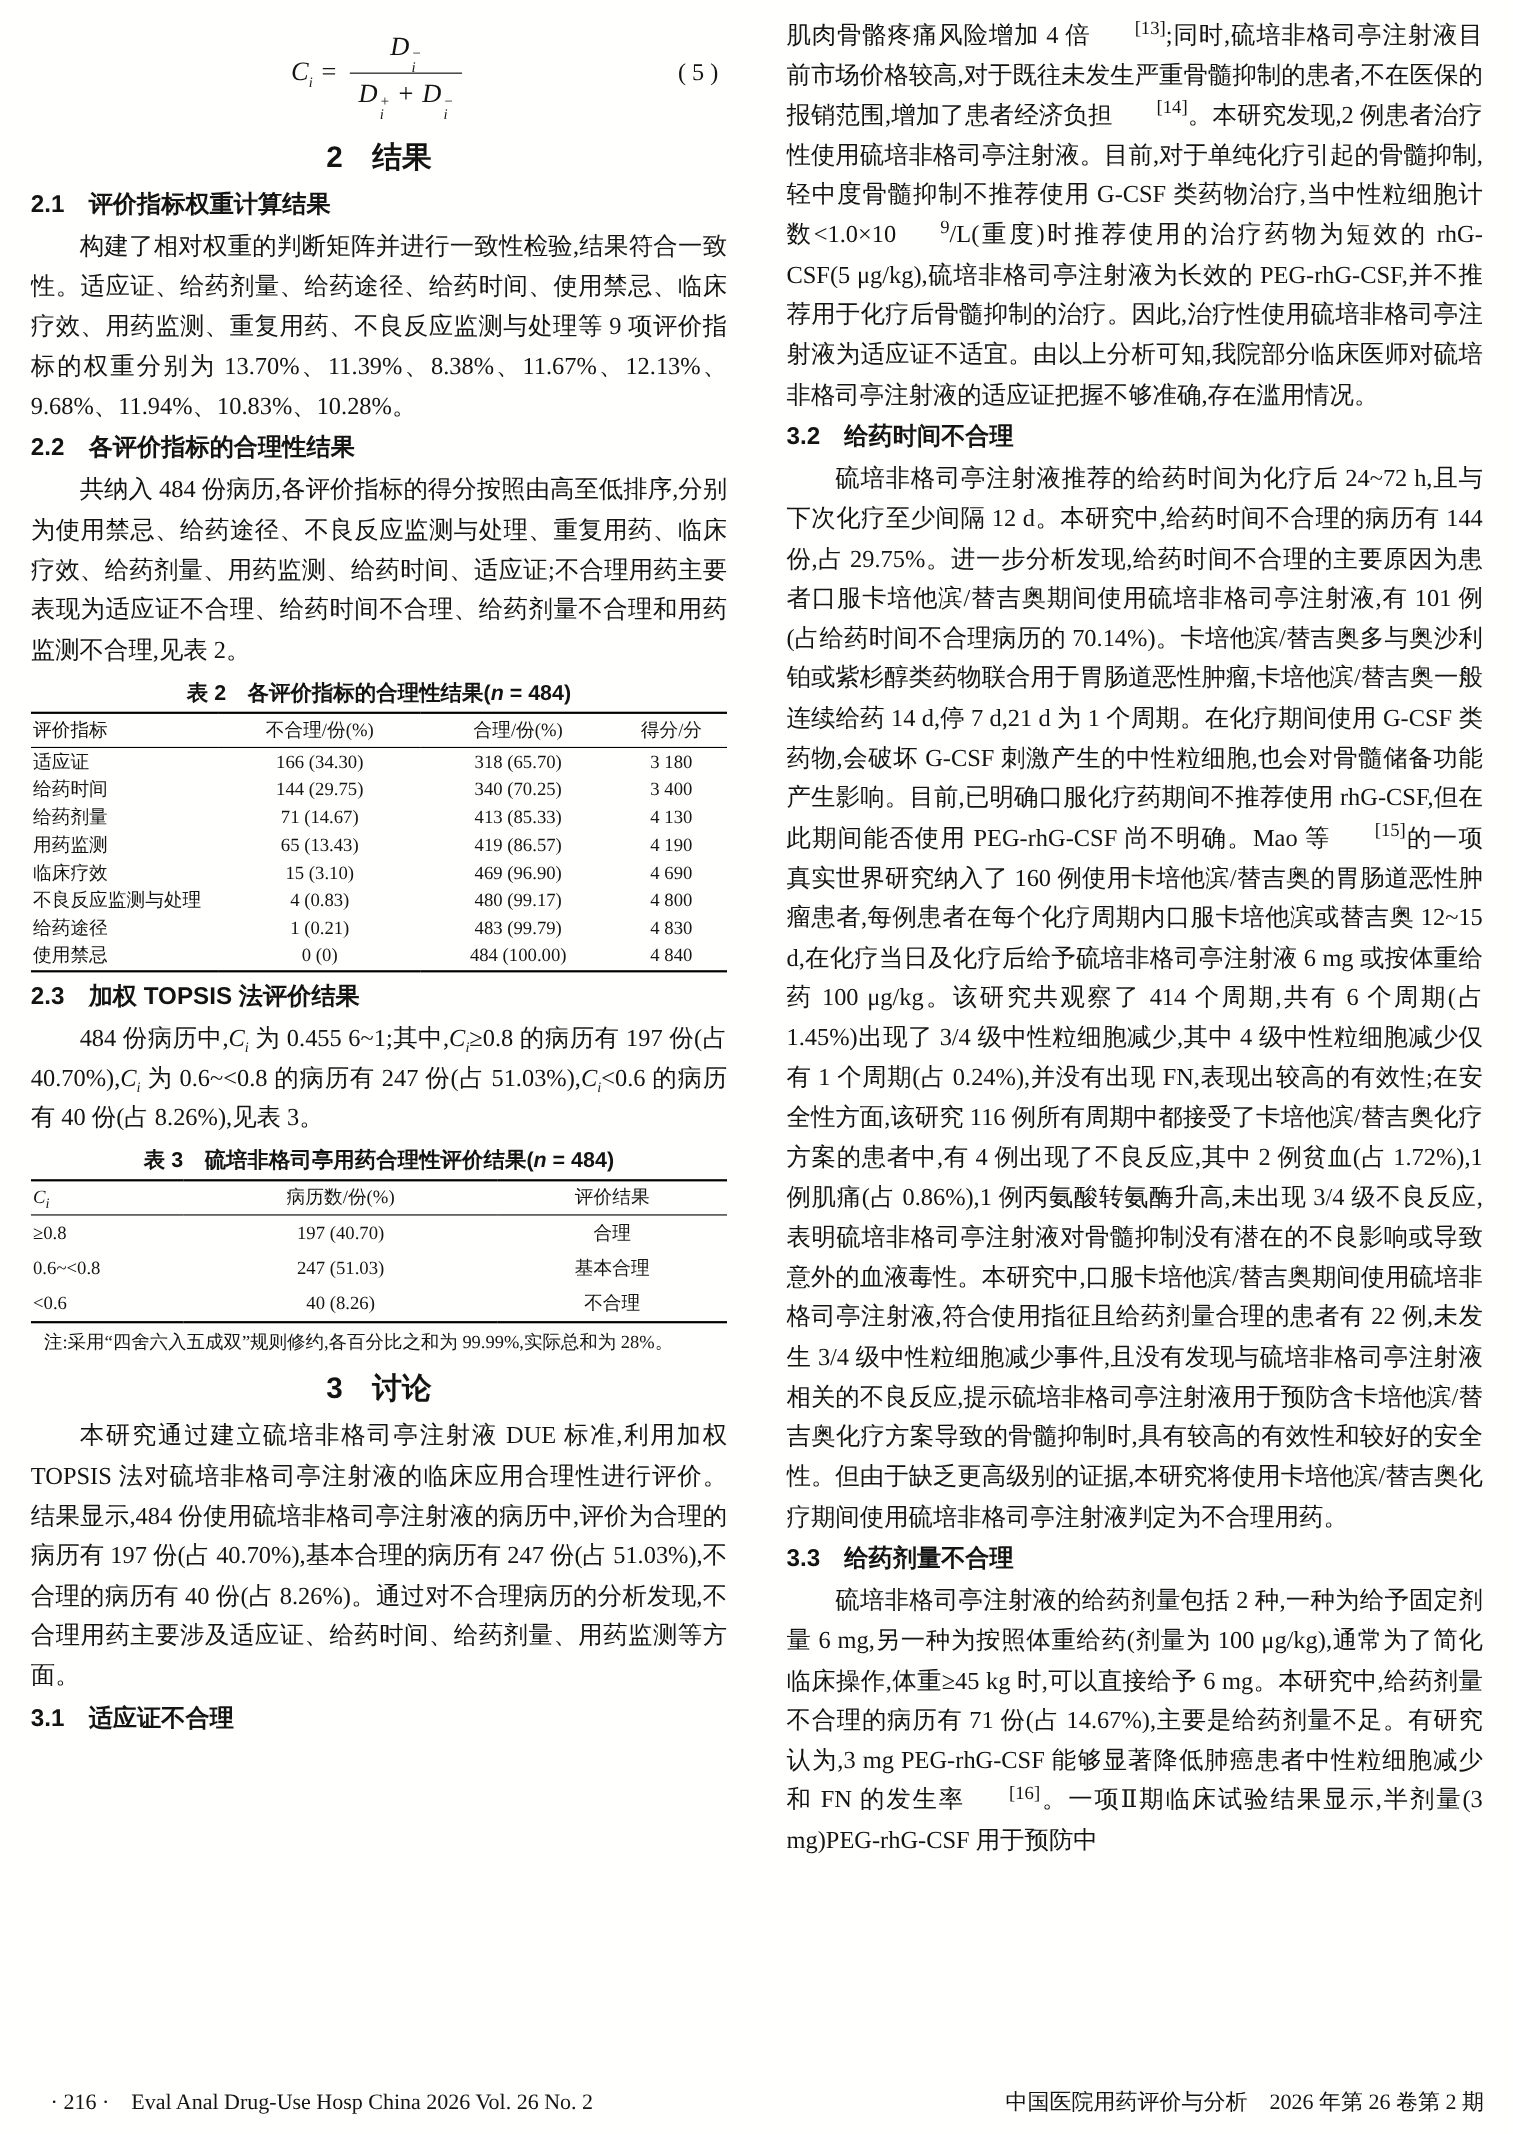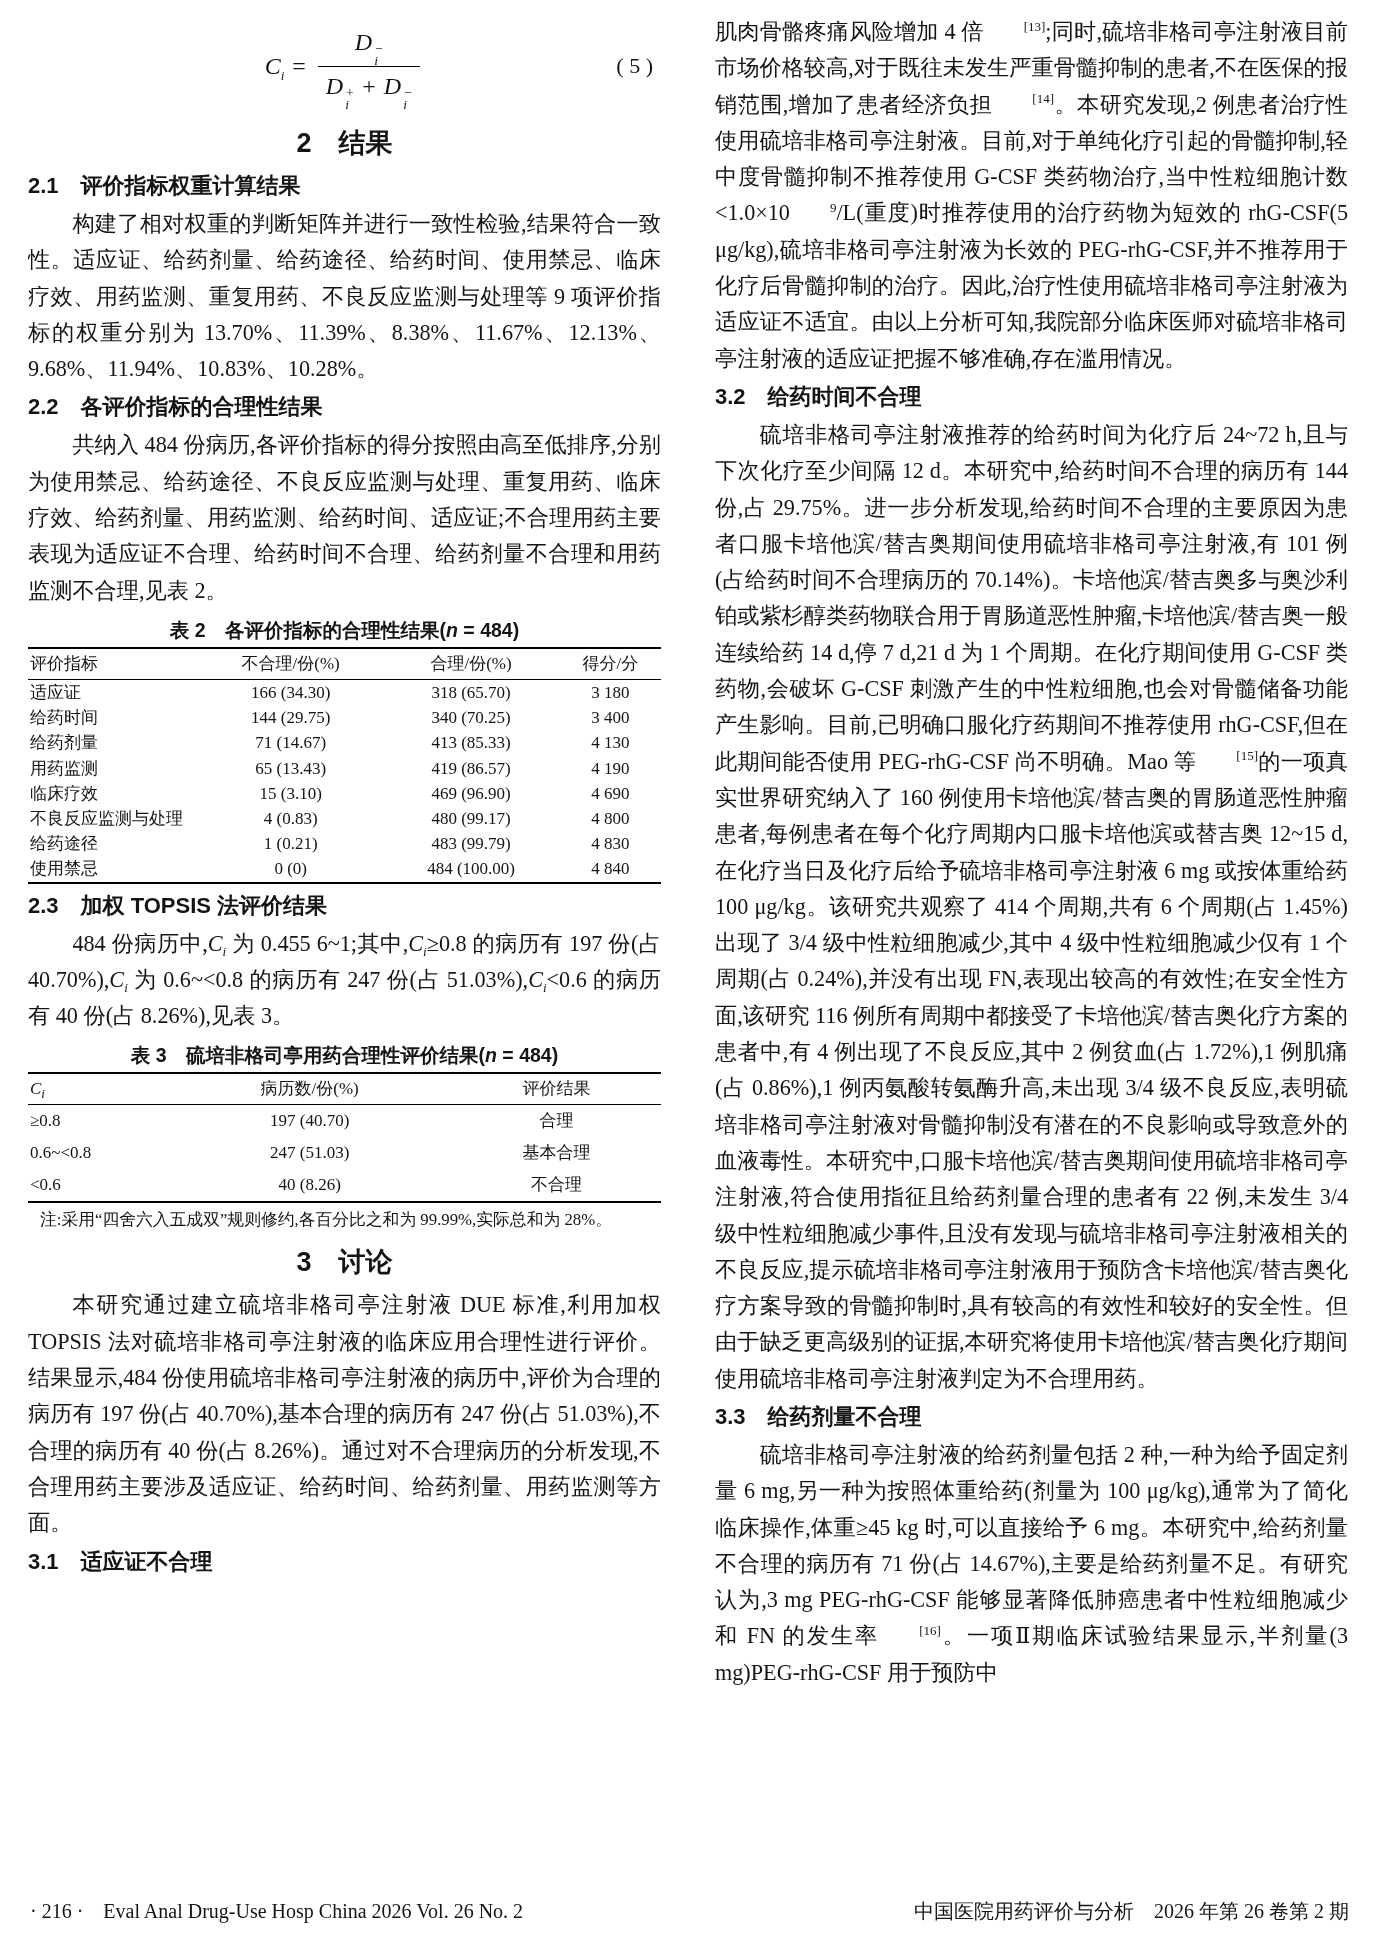--- a/index.html
+++ b/index.html
@@ -64,21 +64,21 @@
   .t2 th:nth-child(3){width:28%;}
   .t2 th:nth-child(4){width:16%;}
   .t3 th:nth-child(1){width:22%;}
   .t3 th:nth-child(2){width:45%;}
   .t3 th:nth-child(3){width:33%;}
   .note{
     font-size:16.8px;line-height:26px;
     text-indent:0;padding-left:12px;
     margin:2px 0 4px;text-align:left;
   }
-  sup{font-size:13px;line-height:0;vertical-align:super;padding-left:40px;}
+  sup{font-size:17px;line-height:0;vertical-align:super;padding-left:40px;}
   sub{font-size:13px;line-height:0;vertical-align:sub;}
   .it{font-style:italic;}
   
   .formula-row{
     position:relative;
     height:96px;
     display:flex;align-items:center;justify-content:center;
     font-size:24px;font-style:italic;
     margin:4px 0 8px;
   }
@@ -93,21 +93,21 @@
   .stack{
     display:inline-flex;flex-direction:column;align-items:flex-start;
     font-size:13.5px;line-height:12.5px;
     margin-left:2px;transform:translateY(3px);
   }
   .f-eq{margin:0 8px;font-style:normal;}
   
   .footer{
     position:absolute;left:0;right:0;bottom:16px;
     display:flex;justify-content:space-between;
-    padding:0 26px 0 30px;
+    padding:0 26px 0 46px;
     font-size:20px;line-height:26px;gap:32px;
   }
 </style>
 </head>
 <body>
 
 <div class="page-root">
   <div class="columns">
 
     <div class="col">

